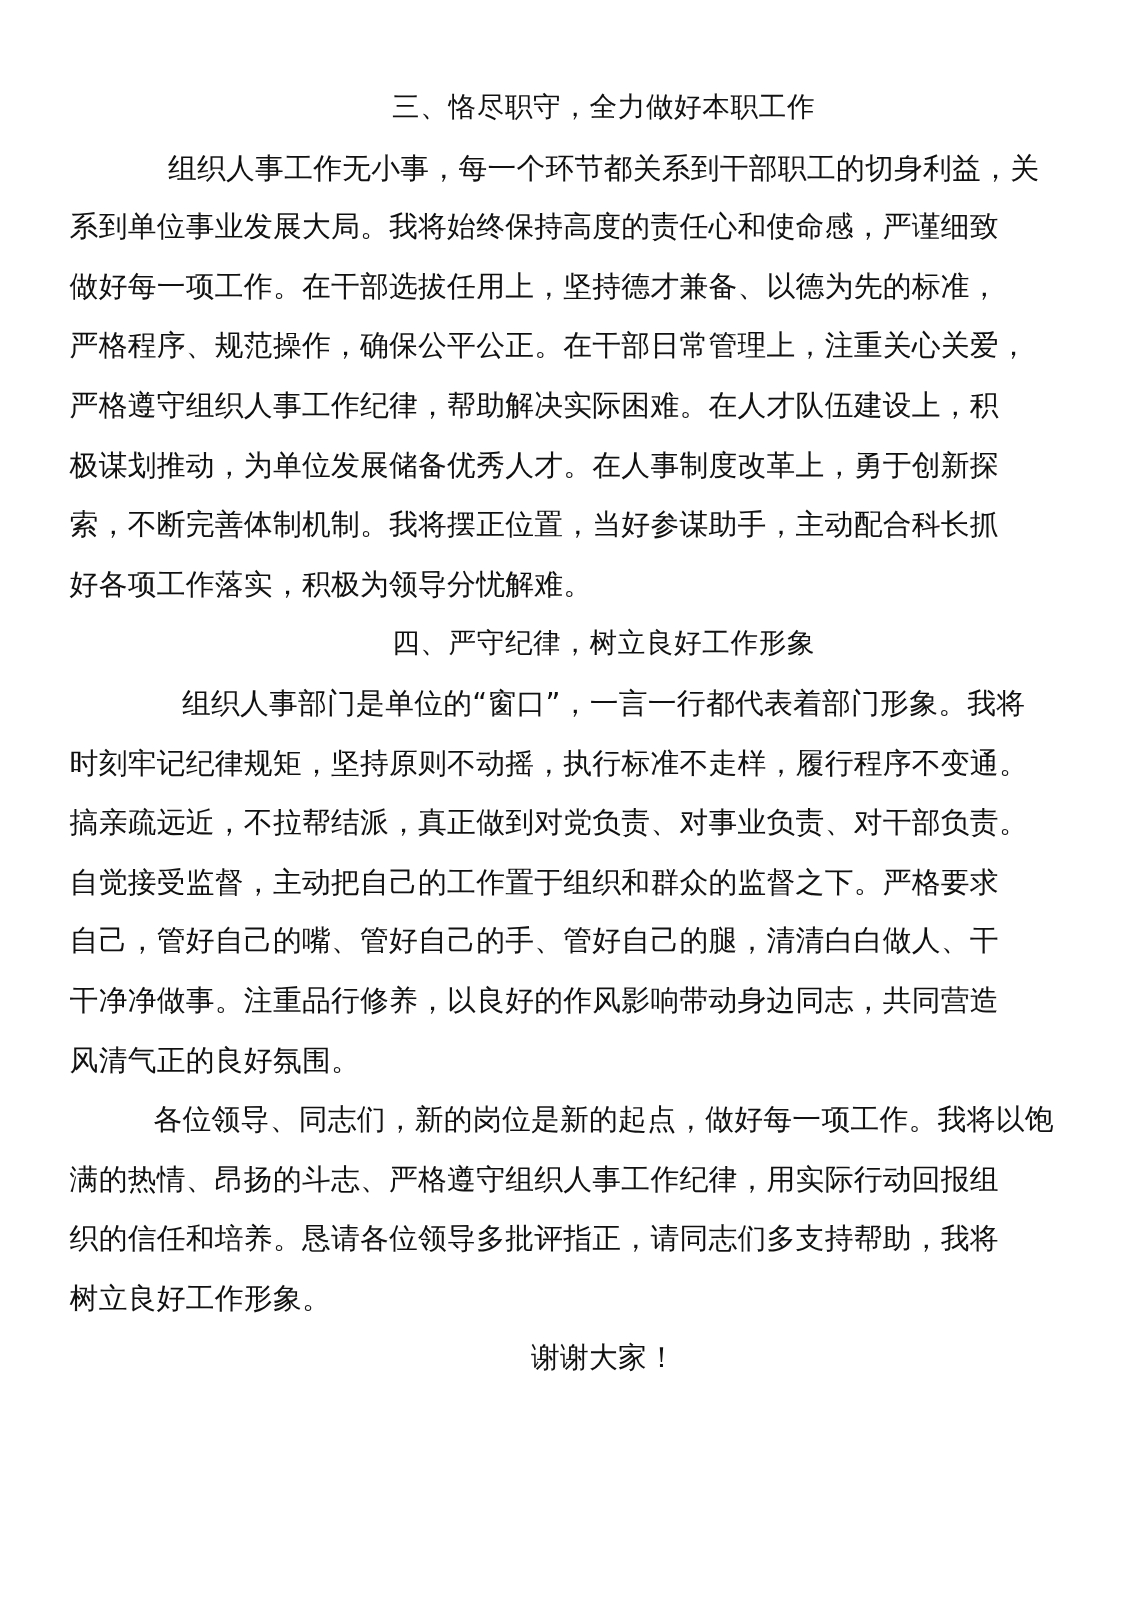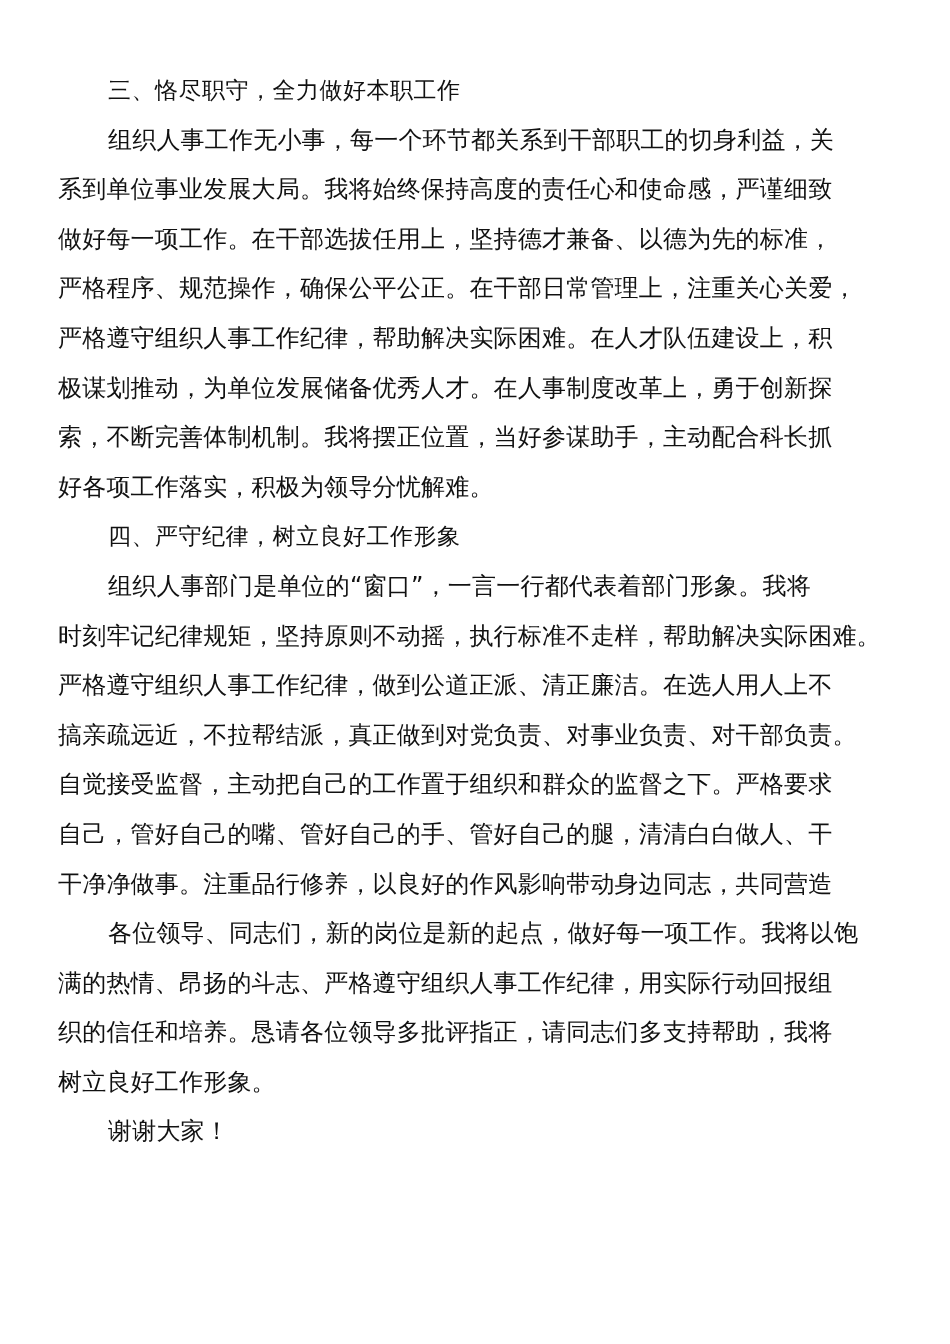--- a/index.html
+++ b/index.html
@@ -31,20 +31,21 @@
     }
     .line {
       height: 49.6px;
       line-height: 49.6px;
       font-size: 24px;
       white-space: nowrap;
       letter-spacing: 0.2px;
     }
     .indent {
       padding-left: 50px;
+      text-align: center;
     }
     .heading {
       font-size: 23px;
       letter-spacing: 0.5px;
     }
     .para { display: block; }
   </style>
 </head>
 <body>
 
@@ -65,26 +66,26 @@
       <div class="line">索，不断完善体制机制。我将摆正位置，当好参谋助手，主动配合科长抓</div>
       <div class="line">好各项工作落实，积极为领导分忧解难。</div>
     </div>
 
     <div class="para">
       <div class="line indent heading">四、严守纪律，树立良好工作形象</div>
     </div>
 
     <div class="para">
       <div class="line indent">组织人事部门是单位的“窗口”，一言一行都代表着部门形象。我将</div>
-      <div class="line">时刻牢记纪律规矩，坚持原则不动摇，执行标准不走样，帮助解决实际困难。</div>
-      <div class="line">严格遵守组织人事工作纪律，做到公道正派、清正廉洁。在选人用人上不</div>
+      <div class="line">时刻牢记纪律规矩，坚持原则不动摇，执行标准不走样，履行程序不变通。</div>
       <div class="line">搞亲疏远近，不拉帮结派，真正做到对党负责、对事业负责、对干部负责。</div>
       <div class="line">自觉接受监督，主动把自己的工作置于组织和群众的监督之下。严格要求</div>
       <div class="line">自己，管好自己的嘴、管好自己的手、管好自己的腿，清清白白做人、干</div>
       <div class="line">干净净做事。注重品行修养，以良好的作风影响带动身边同志，共同营造</div>
+      <div class="line">风清气正的良好氛围。</div>
     </div>
 
     <div class="para">
       <div class="line indent">各位领导、同志们，新的岗位是新的起点，做好每一项工作。我将以饱</div>
       <div class="line">满的热情、昂扬的斗志、严格遵守组织人事工作纪律，用实际行动回报组</div>
       <div class="line">织的信任和培养。恳请各位领导多批评指正，请同志们多支持帮助，我将</div>
       <div class="line">树立良好工作形象。</div>
     </div>
 
     <div class="para">

